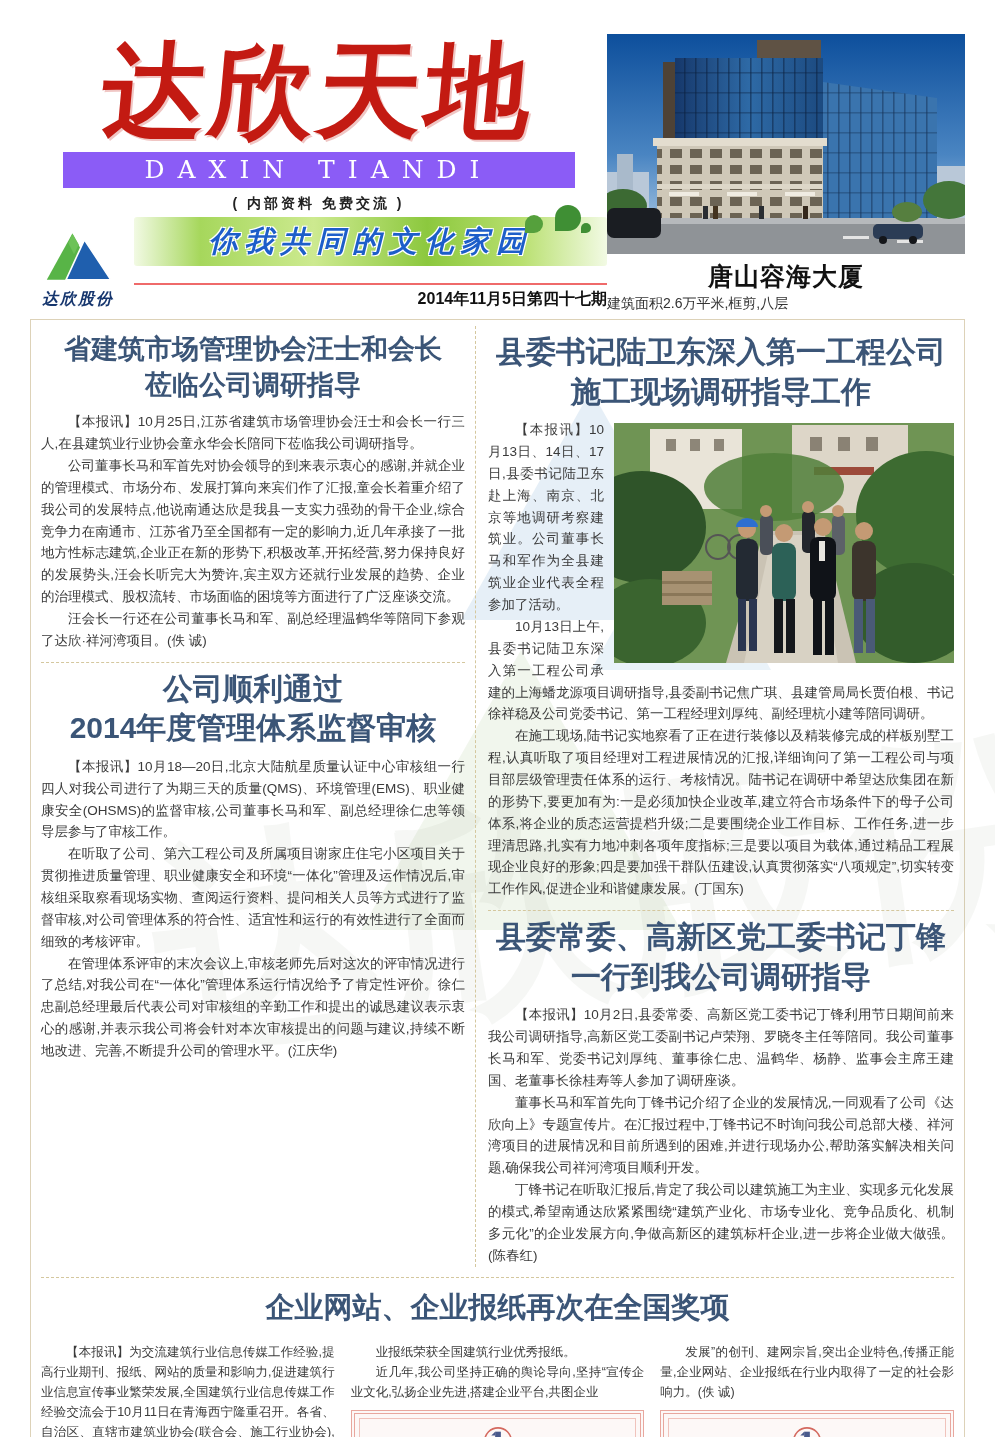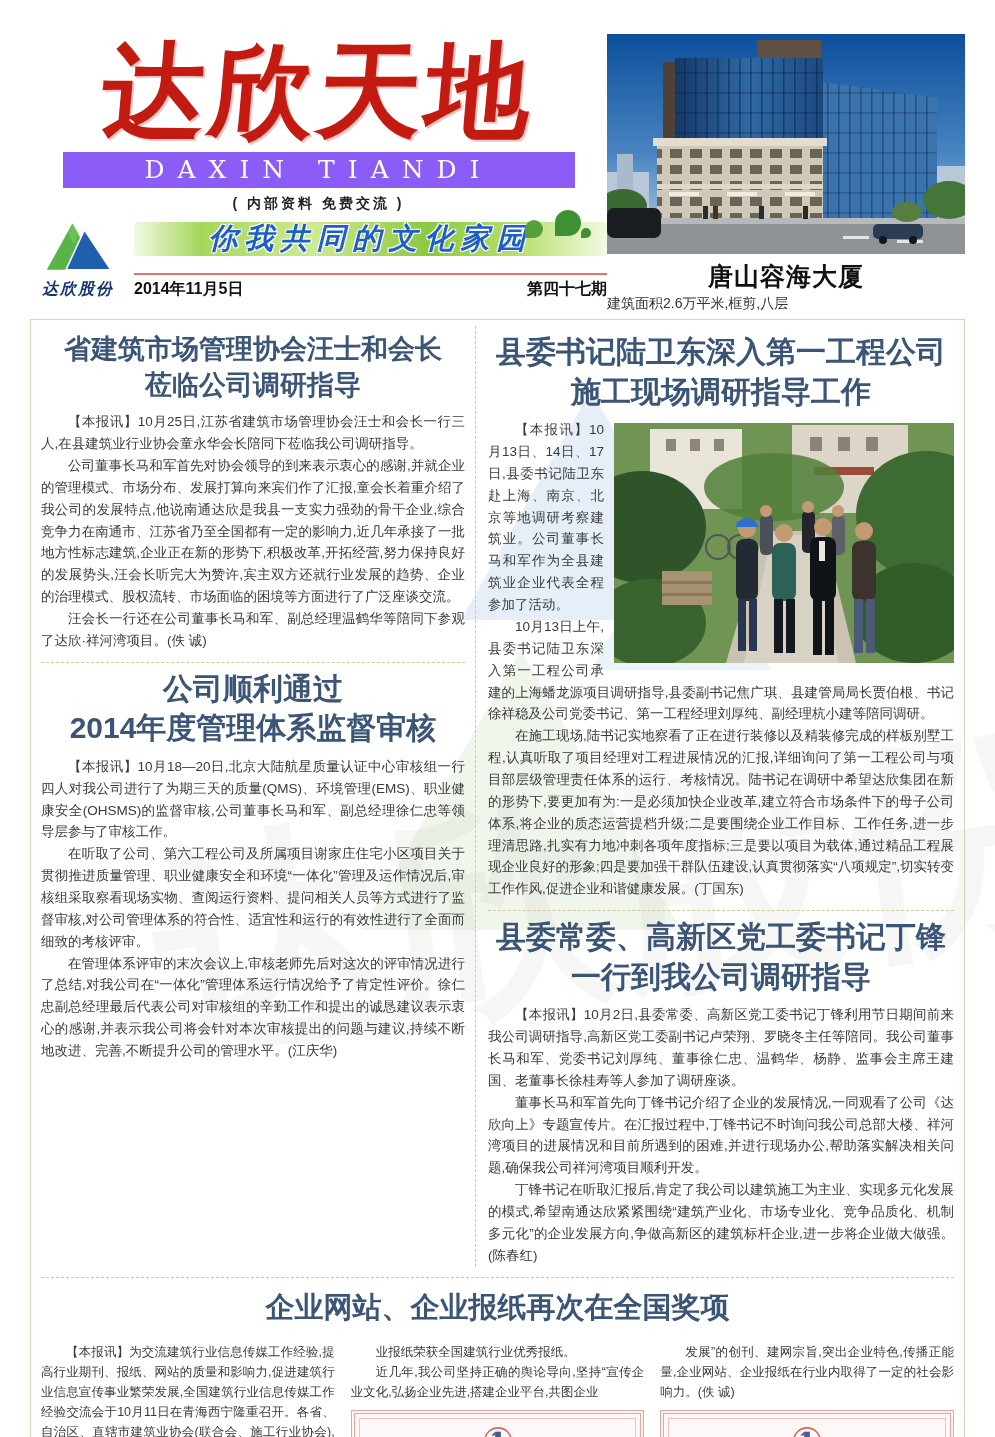--- a/index.html
+++ b/index.html
@@ -12,27 +12,27 @@
                line-height:1.1;text-align:center;letter-spacing:4px;transform:skewX(-5deg);
                text-shadow:2px 2px 0 rgba(195,26,18,.25);}
   .brand-bar{margin:4px auto 0;width:512px;background:#8b5cf6;color:#fff;text-align:center;
              font-family:"DejaVu Serif",serif;font-size:25px;letter-spacing:13px;padding:3px 0 4px;}
   .brand-note{text-align:center;font-size:14px;font-weight:bold;color:#222;margin-top:7px;letter-spacing:3px;}
   .banner-row{display:flex;margin-top:4px;align-items:flex-end;}
   .logo-block{width:96px;text-align:center;flex:none;}
   .logo-label{font-size:16px;font-weight:bold;color:#16366e;font-style:italic;margin-top:2px;
               font-family:"DejaVu Serif",serif;letter-spacing:2px;}
   .banner-wrap{flex:1;margin-left:8px;}
-  .banner-strip{position:relative;height:34px;border-radius:3px;display:flex;align-items:center;justify-content:center;
+  .banner-strip{position:relative;height:49px;border-radius:3px;display:flex;align-items:center;justify-content:center;
      background:linear-gradient(90deg,#f2fae4 0%,#a6d75c 14%,#cdea90 38%,#8cc83e 62%,#b9e070 82%,#f2fae4 100%);}
   .banner-strip:before{content:"";position:absolute;right:26px;top:-12px;width:26px;height:26px;border-radius:50% 50% 50% 0;
      background:#3f8f34;box-shadow:-34px 6px 0 -4px #55a03c,18px 10px 0 -8px #3f8f34;}
   .banner-slogan{font-family:"DejaVu Serif",serif;font-style:italic;font-size:29px;font-weight:bold;color:#1d5ec9;
      letter-spacing:7px;text-shadow:1px 1px 0 #fff,-1px -1px 0 #fff,1px -1px 0 #fff,-1px 1px 0 #fff;}
-  .date-row{border-top:2px solid #ef6a6a;margin-top:17px;display:flex;justify-content:space-between;
+  .date-row{border-top:2px solid #ef6a6a;margin-top:17px;display:flex;justify-content:flex-end;
             font-size:16px;font-weight:bold;color:#111;padding-top:4px;}
   .header-right{width:358px;margin-left:auto;flex:none;}
   .feature-photo{width:358px;height:220px;display:block;}
   .feature-caption{font-size:25px;font-weight:bold;color:#111;text-align:center;margin-top:6px;letter-spacing:1px;}
   .feature-sub{font-size:14px;color:#333;margin-top:2px;}
   
   .main-box{margin:6px 30px 0 30px;border:1px solid #ddd2b8;position:relative;padding:6px 10px 8px;background:#fff;}
   .wm{position:absolute;z-index:0;pointer-events:none;}
   .wm-tri1{left:430px;top:70px;width:0;height:0;border-left:130px solid transparent;border-right:130px solid transparent;
            border-bottom:230px solid rgba(188,214,234,.38);}

